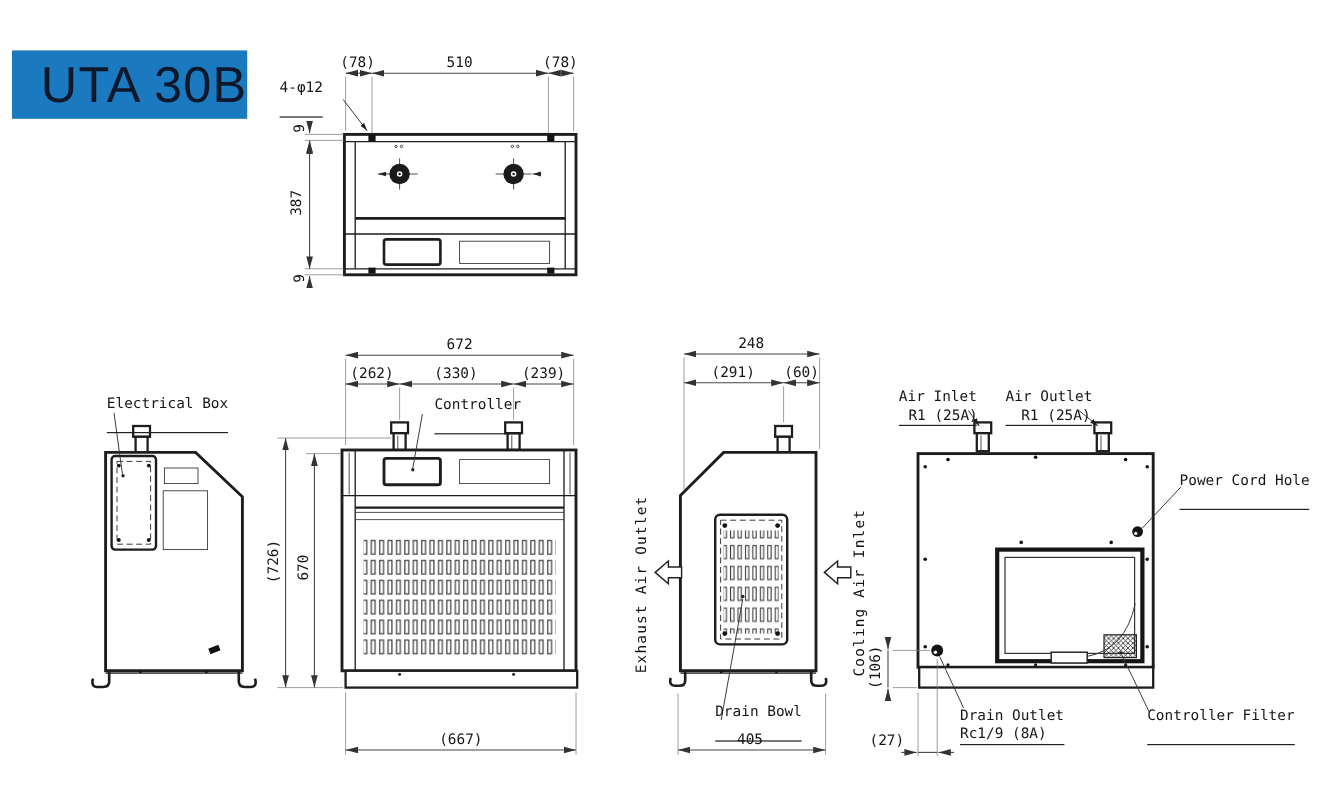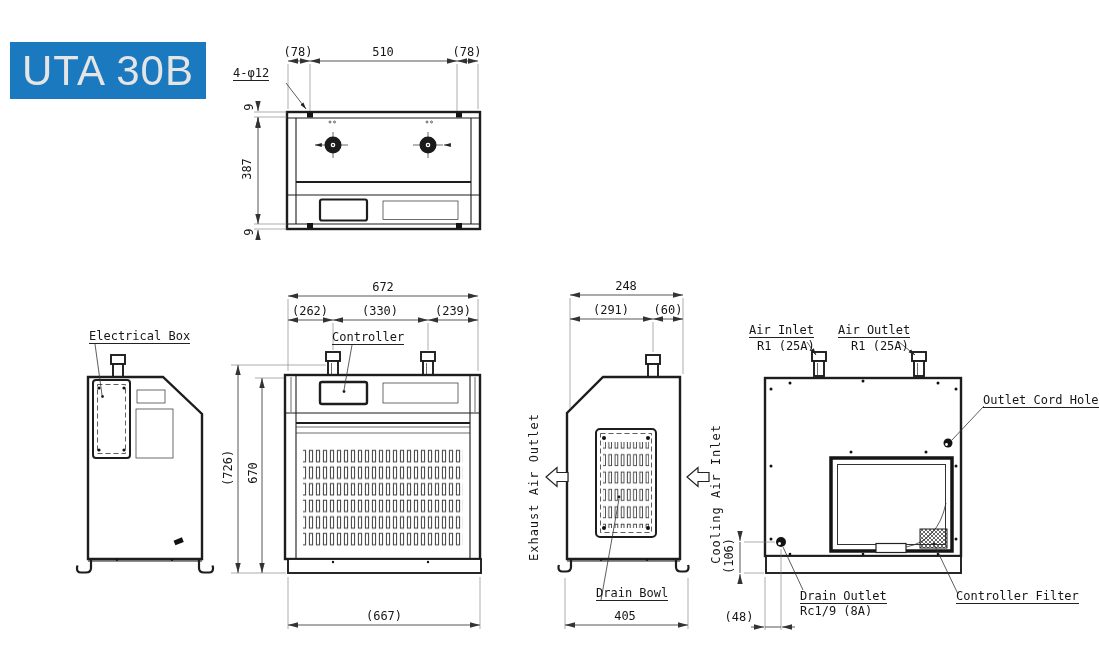--- a/index.html
+++ b/index.html
@@ -13,26 +13,26 @@
   .tt{stroke:#2d2d2d;stroke-width:0.7;fill:none}
   .d {stroke:#444;stroke-width:0.9;fill:none}
   .e {stroke:#777;stroke-width:0.6;fill:none}
   .ld{stroke:#333;stroke-width:0.8;fill:none}
   .ft{fill:none;stroke:#1d1d1d;stroke-width:2.2;stroke-linejoin:round}
   .dsh{fill:none;stroke:#333;stroke-width:0.8;stroke-dasharray:5 3}
   .blk{fill:#141414;stroke:none}
   
   .lbl{position:absolute;font-size:12px;color:#161616;white-space:nowrap;z-index:3}
   .dim{position:absolute;font-size:12px;color:#161616;text-align:center;white-space:nowrap;z-index:3}
-  .ul{border-bottom:1px solid #222;padding-bottom:0px}
+  .ul{border-bottom:1px solid #222;padding-bottom:17px}
   .rot{transform:rotate(-90deg);transform-origin:center}
   .vtext{position:absolute;writing-mode:vertical-rl;transform:rotate(180deg);
          font-size:12px;color:#161616;letter-spacing:1px;z-index:3}
   #model-badge{position:absolute;left:10px;top:42px;width:196px;height:57px;
-      display:flex;align-items:center;justify-content:center;color:#e5e5e5;
+      display:flex;align-items:center;justify-content:flex-end;color:#0f172a;
       font-family:"Liberation Sans",sans-serif;font-size:42px;letter-spacing:1px;z-index:3}
 </style>
 </head>
 <body>
 
 <div id="stage">
 
   <div id="model-badge" style="background-color: rgb(26, 121, 191);">
     <span>UTA 30B</span>
   </div>
@@ -283,39 +283,39 @@
   <div class="dim" style="left:452px;top:45px;width:30px">(78)</div>
   <div class="lbl ul" style="left:233px;top:66px">4-φ12</div>
   <div class="dim rot" style="left:242px;top:100px;width:14px">9</div>
   <div class="dim rot" style="left:234px;top:162px;width:26px">387</div>
   <div class="dim rot" style="left:242px;top:225px;width:14px">9</div>
 
   <div class="dim" style="left:355px;top:280px;width:56px">672</div>
   <div class="dim" style="left:288px;top:304px;width:44px">(262)</div>
   <div class="dim" style="left:358px;top:304px;width:44px">(330)</div>
   <div class="dim" style="left:431px;top:304px;width:44px">(239)</div>
-  <div class="lbl ul" style="left:332px;top:330px">Controller</div>
+  <div class="lbl ul" style="left:362px;top:330px">Controller</div>
   <div class="dim rot" style="left:210px;top:461px;width:36px">(726)</div>
   <div class="dim rot" style="left:240px;top:466px;width:26px">670</div>
   <div class="dim" style="left:355px;top:609px;width:58px">(667)</div>
 
   <div class="lbl ul" style="left:89px;top:329px">Electrical Box</div>
 
   <div class="dim" style="left:603px;top:279px;width:46px">248</div>
   <div class="dim" style="left:589px;top:303px;width:44px">(291)</div>
   <div class="dim" style="left:650px;top:303px;width:36px">(60)</div>
   <div class="vtext" style="left:527px;top:413px">Exhaust Air Outlet</div>
   <div class="vtext" style="left:709px;top:424px">Cooling Air Inlet</div>
   <div class="lbl ul" style="left:596px;top:586px">Drain Bowl</div>
   <div class="dim" style="left:600px;top:609px;width:50px">405</div>
 
   <div class="lbl ul" style="left:749px;top:323px">Air Inlet</div>
   <div class="lbl" style="left:757px;top:339px">R1 (25A)</div>
   <div class="lbl ul" style="left:838px;top:323px">Air Outlet</div>
   <div class="lbl" style="left:851px;top:339px">R1 (25A)</div>
-  <div class="lbl ul" style="left:983px;top:393px">Outlet Cord Hole</div>
+  <div class="lbl ul" style="left:983px;top:393px">Power Cord Hole</div>
   <div class="lbl ul" style="left:800px;top:589px">Drain Outlet</div>
   <div class="lbl" style="left:800px;top:604px">Rc1/9 (8A)</div>
   <div class="lbl ul" style="left:956px;top:589px">Controller Filter</div>
   <div class="dim rot" style="left:709px;top:549px;width:40px">(106)</div>
-  <div class="dim" style="left:722px;top:610px;width:34px">(48)</div>
+  <div class="dim" style="left:722px;top:610px;width:34px">(27)</div>
 
 </div>
 
 </body></html>

